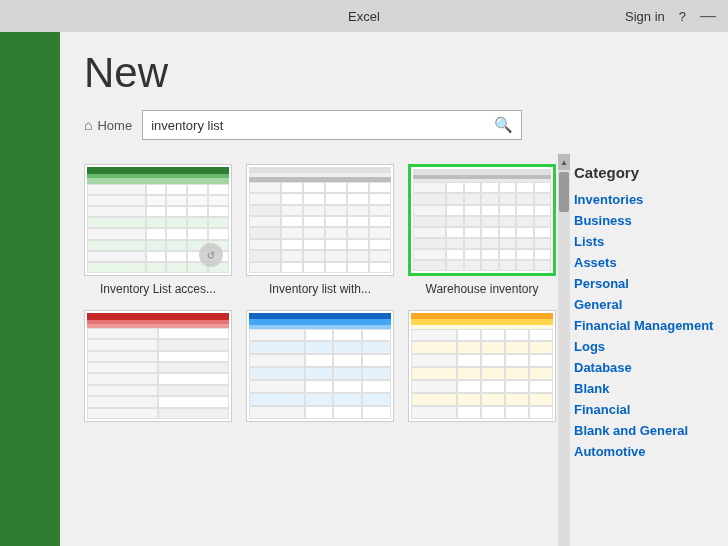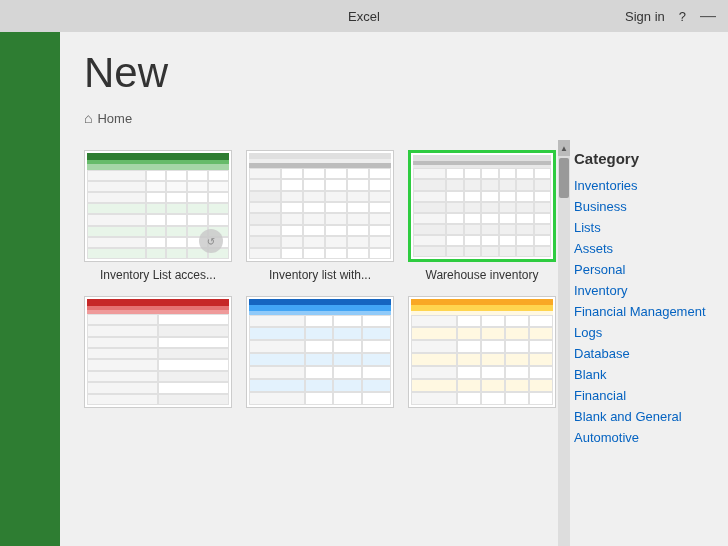--- a/index.html
+++ b/index.html
@@ -226,20 +226,21 @@
       color: #333;
       padding: 10px 0 8px 0;
     }
 
     .category-item {
       font-size: 13px;
       color: #0563c1;
       padding: 3px 0;
       cursor: pointer;
       white-space: nowrap;
+      font-weight: bold;
     }
 
     .thumb-container {
       width: 100%;
       height: 100%;
       display: flex;
       flex-direction: column;
       padding: 2px;
     }
 
@@ -264,20 +265,24 @@
   <div class="sidebar"></div>
 
   <div class="content-area">
 
     <div class="top-section">
       <div class="new-heading">New</div>
       <div class="search-row">
         <div class="home-btn">
           <span class="home-icon">⌂</span>
           <span>Home</span>
+        </div>
+        <div class="search-box">
+          <input class="search-input" type="text" value="inventory list" placeholder="inventory list" style="">
+          <span class="search-icon-btn">🔍</span>
         </div>
       </div>
     </div>
 
     <div class="template-section">
 
       <div class="templates-grid">
 
         <div class="templates-row">
 
@@ -690,21 +695,21 @@
           <div class="scroll-btn">▲</div>
           <div class="scroll-thumb"></div>
         </div>
         <div class="category-content">
           <div class="category-title">Category</div>
           <div class="category-item">Inventories</div>
           <div class="category-item">Business</div>
           <div class="category-item">Lists</div>
           <div class="category-item">Assets</div>
           <div class="category-item">Personal</div>
-          <div class="category-item">Inventory</div>
+          <div class="category-item">General</div>
           <div class="category-item">Financial Management</div>
           <div class="category-item">Logs</div>
           <div class="category-item">Database</div>
           <div class="category-item">Blank</div>
           <div class="category-item">Financial</div>
           <div class="category-item">Blank and General</div>
           <div class="category-item">Automotive</div>
         </div>
       </div>
 

